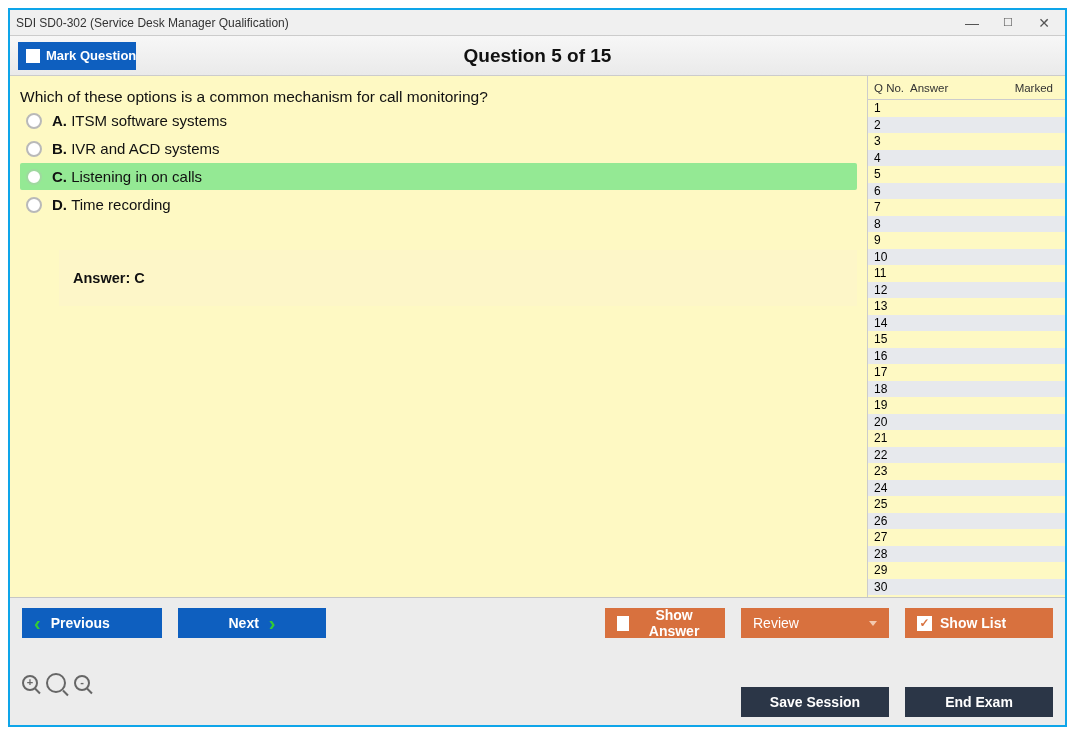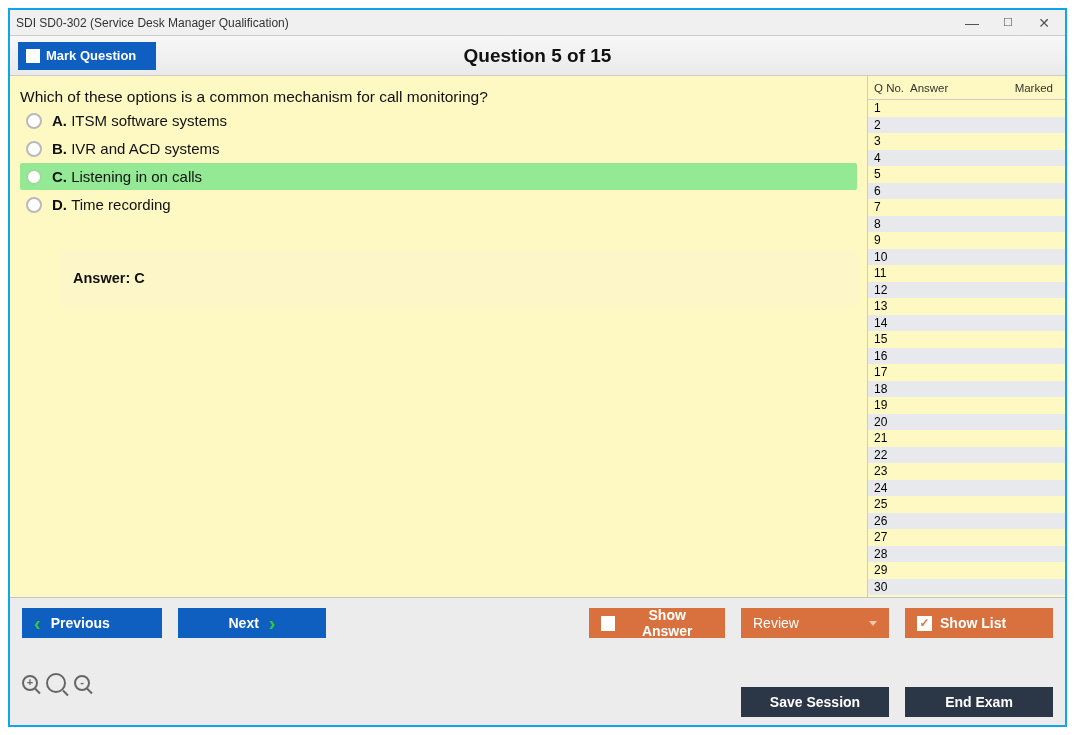--- a/index.html
+++ b/index.html
@@ -39,21 +39,21 @@
     display:flex;
     align-items:center;
     padding: 0 8px;
     position:relative;
   }
   .mark-btn {
     background:#0e5fbf;
     color:#fff;
     border:none;
     height:28px;
-    padding:0 20px 0 8px;
+    padding:0 0 0 8px;
     display:flex;
     align-items:center;
     gap:6px;
     font-weight:bold;
     font-size:13px;
     cursor:pointer;
   }
   .mark-btn .box {
     width:14px; height:14px; background:#fff; display:inline-block;
   }
@@ -165,21 +165,21 @@
     align-items:center;
     justify-content:center;
     cursor:pointer;
     padding:0 14px;
   }
   .btn-blue { background:#0e5fbf; }
   .btn-orange { background:#d8713e; }
   .btn-dark { background:#2b3647;margin-top:39px; }
   .btn-prev { width:140px; justify-content:flex-start; gap:10px; padding-left:12px;}
   .btn-next { width:148px; justify-content:center; gap:10px; }
-  .btn-show-answer { width:136px; justify-content:flex-start; gap:8px; padding-left:12px;}
+  .btn-show-answer { width:120px; justify-content:flex-start; gap:8px; padding-left:12px;}
   .btn-review { width:148px; justify-content:space-between; padding:0 12px; font-weight:normal;}
   .btn-show-list { width:148px; justify-content:flex-start; gap:8px; padding-left:12px;}
   .btn-save { width:148px; }
   .btn-end { width:148px; }
   .footer-spacer { flex:1; }
   .arrow-left::before { content:"‹"; color:#33cc33; font-size:20px; font-weight:bold; line-height:1;}
   .arrow-right::before { content:"›"; color:#33cc33; font-size:20px; font-weight:bold; line-height:1;}
   .tri-down { width:0;height:0;border-left:4px solid transparent;border-right:4px solid transparent;border-top:5px solid #f3c9b0; }
   .chk { width:15px;height:15px;background:#fff;display:flex;align-items:center;justify-content:center;color:#d8713e;font-size:12px;font-weight:bold;}
   .sq { width:15px;height:15px;background:#fff;display:inline-block; }

